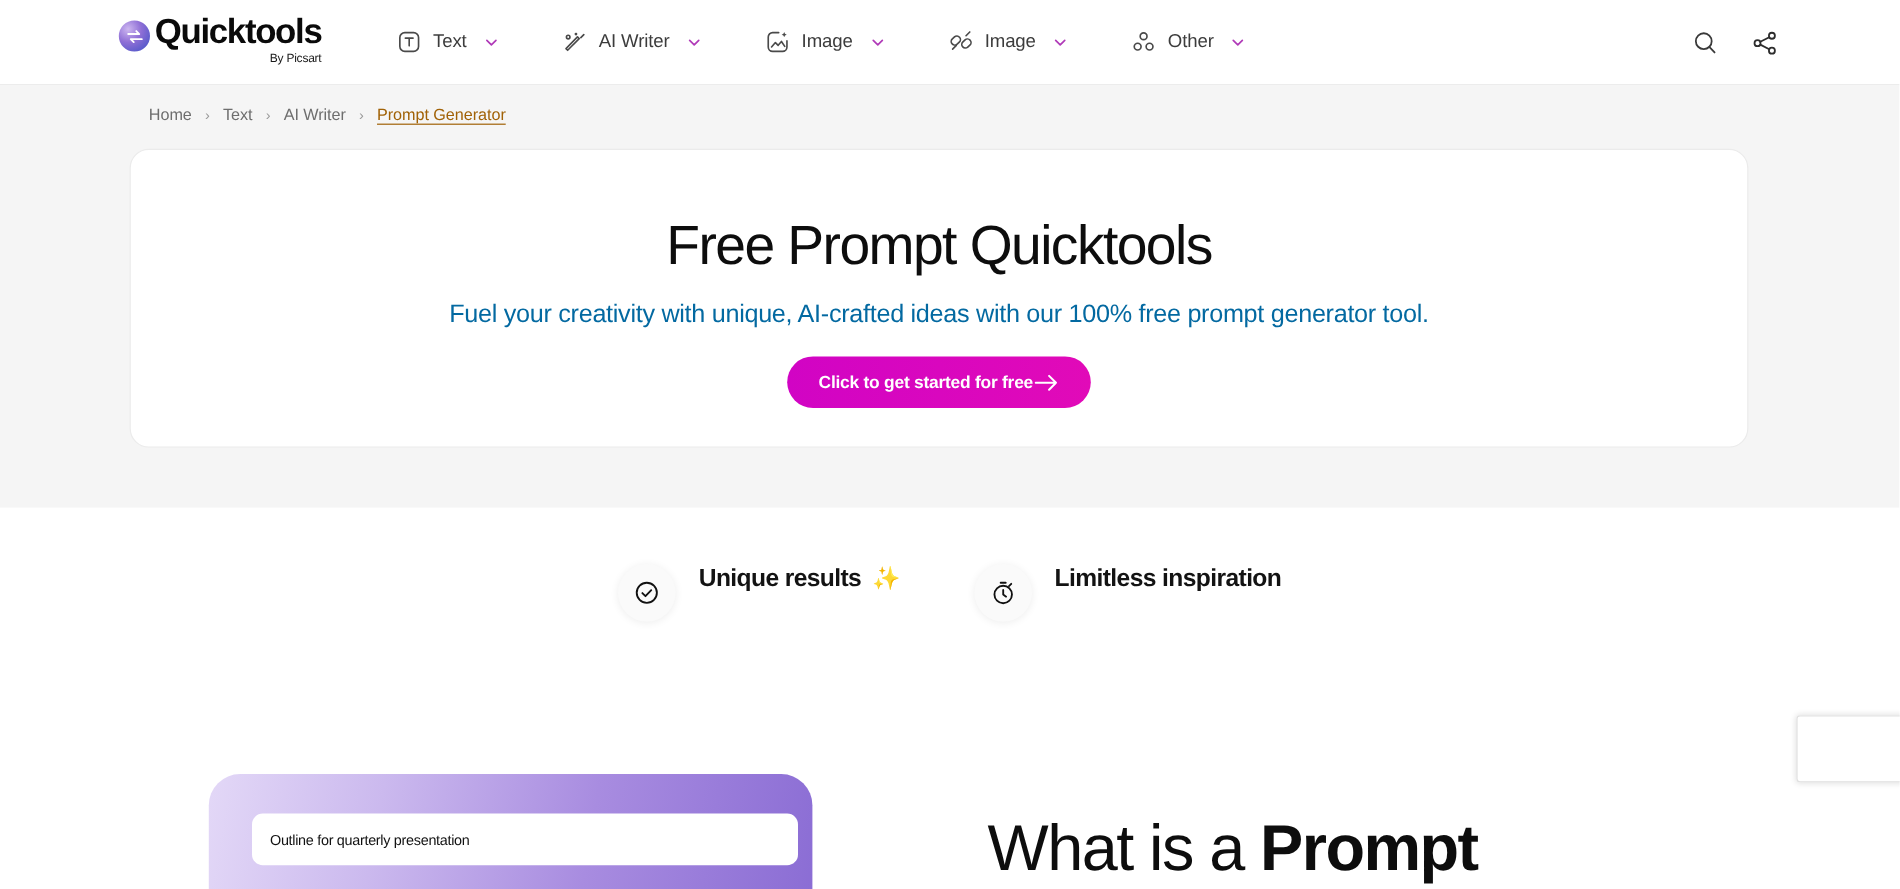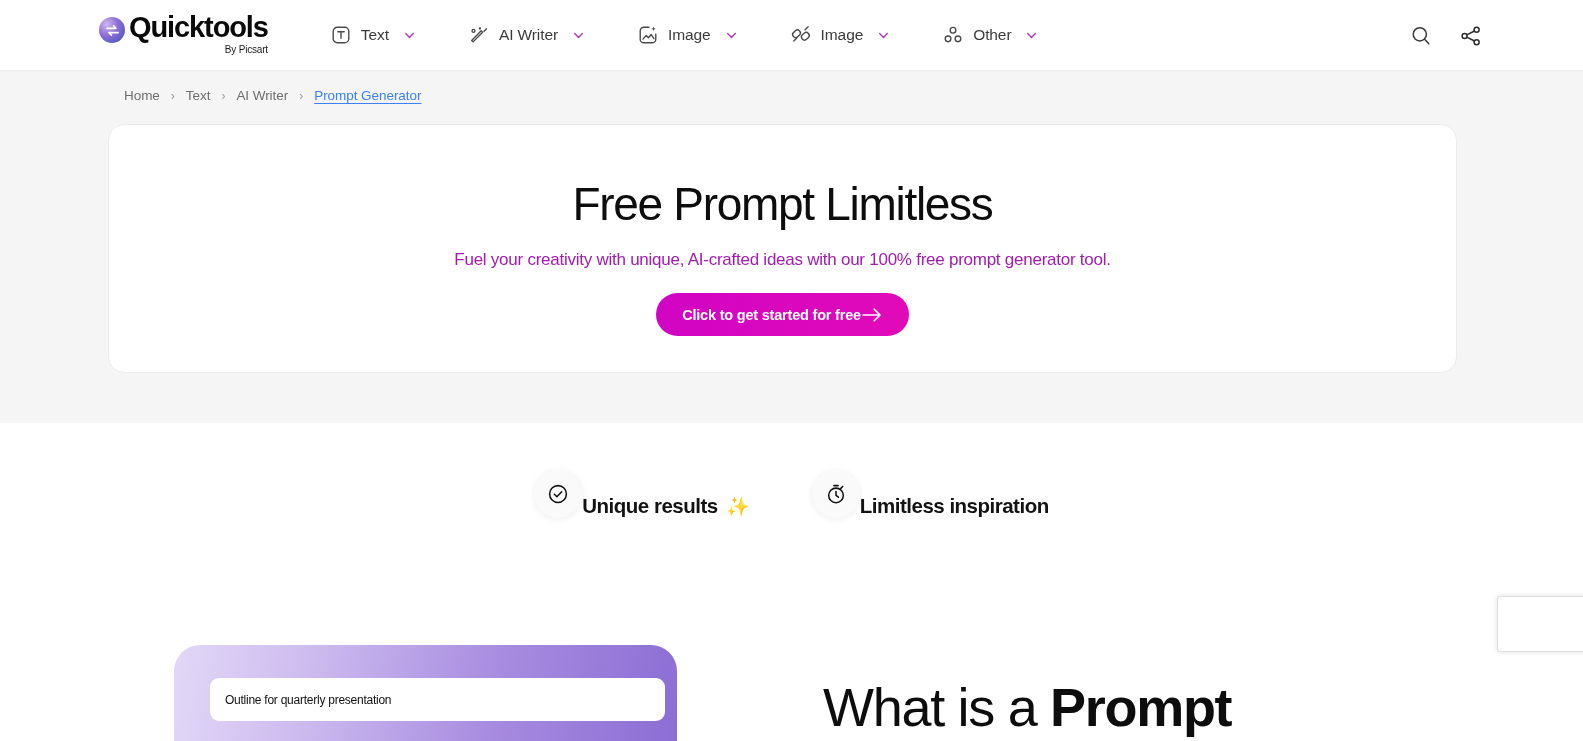--- a/index.html
+++ b/index.html
@@ -58,61 +58,61 @@
   .grey-band {
     position: absolute; top: 71px; left: 0;
     width: 1583px; height: 352px;
     background: #f5f5f5;
   }
   .crumbs {
     position: absolute; top: 88px; left: 124px;
     display: flex; align-items: center; gap: 0; z-index: 5;
   }
   .crumb { font-size: 13.5px; color: #6e6e6e; letter-spacing: -0.05px; cursor:pointer; }
-  .crumb.active { color: #3b82f6; text-decoration: underline; text-underline-offset: 2.5px; }
+  .crumb.active { color: #a16207; text-decoration: underline; text-underline-offset: 2.5px; }
   .crumb-sep {
     font-size: 12px; color: #9a9a9a; margin: 0 11px; line-height: 1;
   }
 
   .hero-card {
     position: absolute; top: 124px; left: 108px;
     width: 1349px; height: 249px;
     background: #ffffff; border: 1px solid #ebebeb;
     border-radius: 16px; z-index: 5;
     display: flex; flex-direction: column; align-items: center;
   }
   .hero-title {
     margin-top: 53px;
     font-size: 46px; font-weight: 400; color: #0d0d0d;
     letter-spacing: -1.3px; line-height: 52px;
   }
   .hero-sub {
     margin-top: 20px;
-    font-size: 17px; color: #a21caf; letter-spacing: -0.25px;
+    font-size: 21px; color: #0369a1; letter-spacing: -0.25px;
   }
   .cta {
     margin-top: 23px;
     height: 43px; padding: 0 26px;
     background: #d60ec0;
     background: linear-gradient(90deg,#d104c4 0%,#e10ab8 100%);
     border: none; border-radius: 22px;
     color: #ffffff; font-size: 14.5px; font-weight: 700;
     letter-spacing: -0.2px;
     display: flex; align-items: center; cursor: pointer;
     font-family: "Liberation Sans", sans-serif;
   }
   .cta-arrow { width: 22px; height: 16px; flex:none; }
 
   
   .features {
     position: absolute; top: 470px; left: 0; width: 1583px;
     display: flex; justify-content: center; align-items: center;
     gap: 62px;
   }
-  .feature { display: flex; align-items: flex-end; }
+  .feature { display: flex; align-items: flex-start; gap: 19px; }
   .feature-circle {
     width: 48px; height: 48px; border-radius: 50%;
     background: #fafafa;
     box-shadow: 0 1px 7px rgba(0,0,0,0.075);
     display: flex; align-items: center; justify-content: center; flex: none;
   }
   .feature-label {
     font-size: 20.5px; font-weight: 700; color: #131313;
     letter-spacing: -0.5px; display: flex; align-items: center; gap: 9px;
     white-space: nowrap;
@@ -258,21 +258,21 @@
     <span class="crumb">Home</span>
     <span class="crumb-sep">›</span>
     <span class="crumb">Text</span>
     <span class="crumb-sep">›</span>
     <span class="crumb">AI Writer</span>
     <span class="crumb-sep">›</span>
     <span class="crumb active">Prompt Generator</span>
   </div>
 
   <div class="hero-card">
-    <h1 class="hero-title">Free Prompt Limitless</h1>
+    <h1 class="hero-title">Free Prompt Quicktools</h1>
     <p class="hero-sub">Fuel your creativity with unique, AI-crafted ideas with our 100% free prompt generator tool.</p>
     <button class="cta">
       <span>Click to get started for free</span>
       <svg class="cta-arrow" viewBox="0 0 24 18" fill="none" stroke="#ffffff" stroke-width="1.9" stroke-linecap="round" stroke-linejoin="round">
         <path d="M2 9h19M14.5 2.5L21 9l-6.5 6.5"></path>
       </svg>
     </button>
   </div>
 
   <div class="features">

